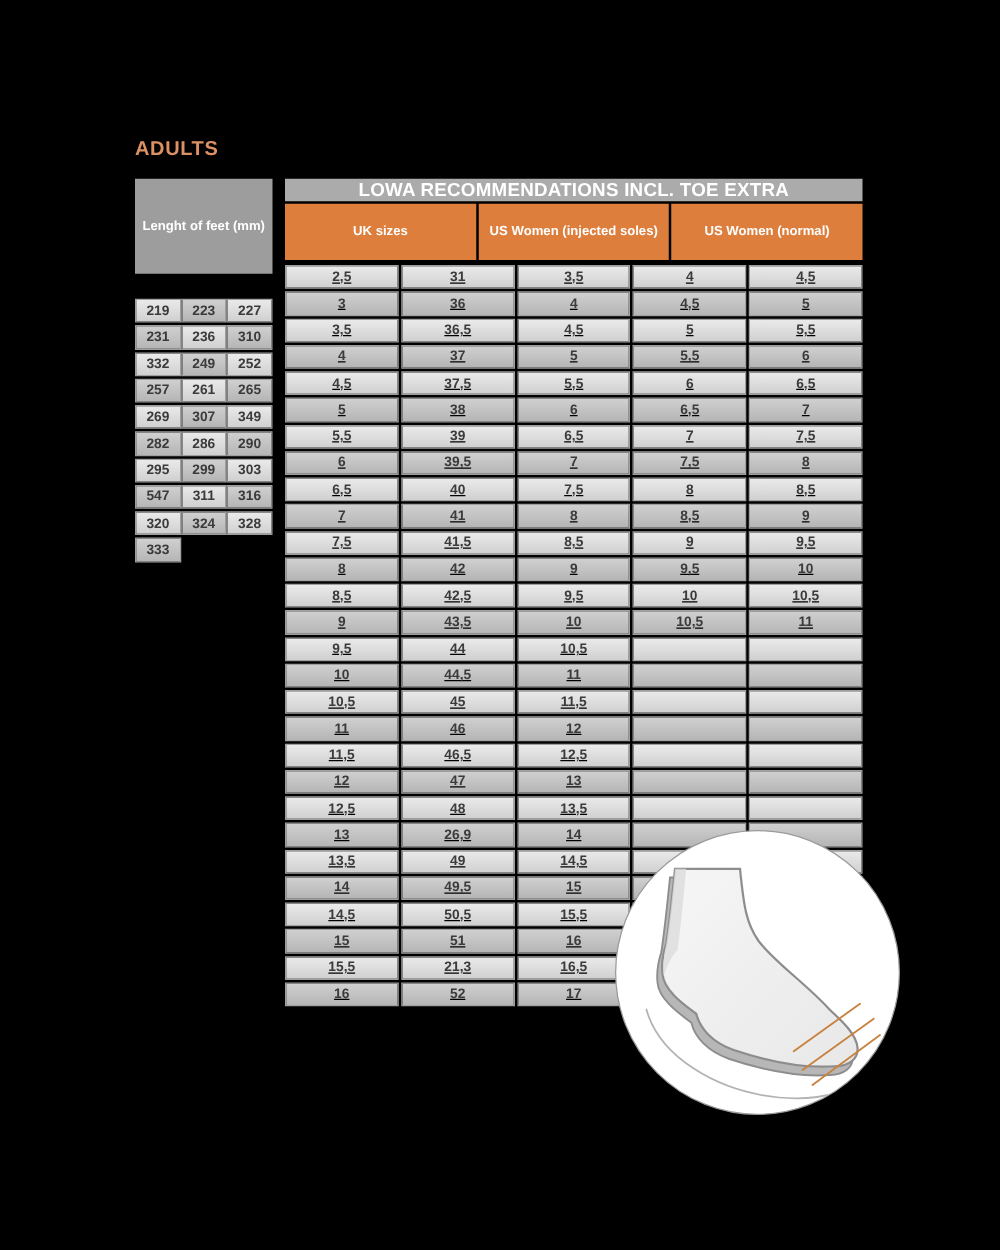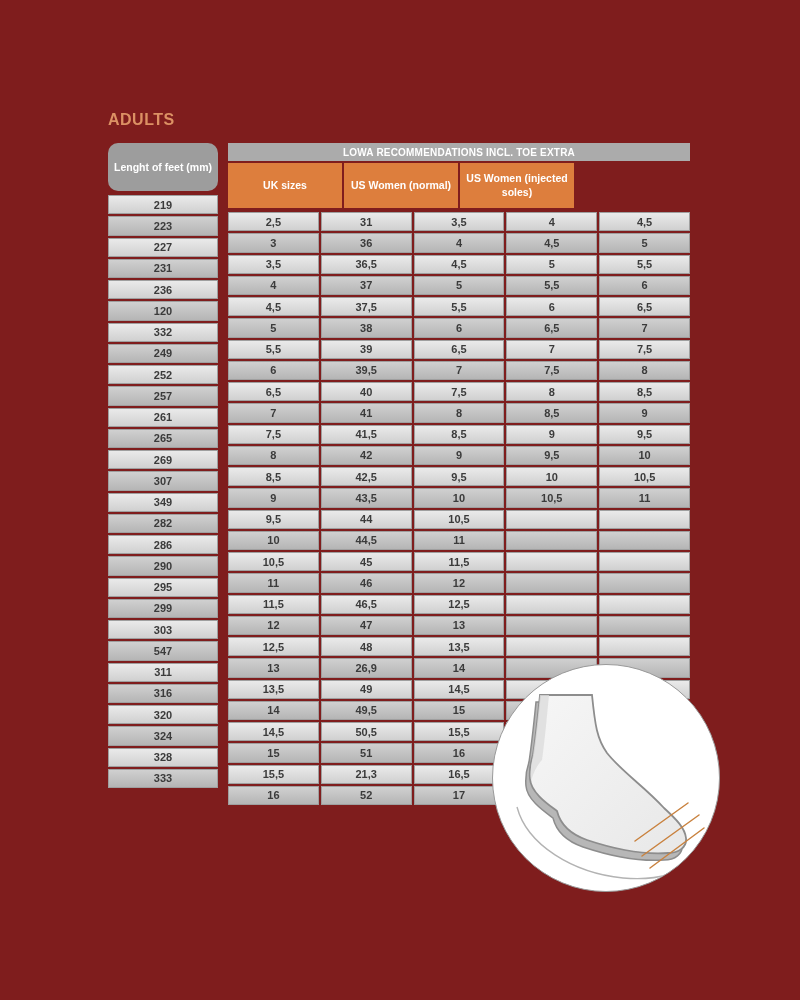--- a/index.html
+++ b/index.html
@@ -1,62 +1,62 @@
 <!DOCTYPE html>
 <html><head>
 <meta charset="utf-8">
 <style>
   html,body{margin:0;padding:0;background:#fff;}
   .page{
     position:relative;
     width:800px;height:1000px;
-    background:#7f1d1d;
+    background:#000000;
     font-family:"Liberation Sans", sans-serif;
     overflow:hidden;
   }
   .page-title{
     position:absolute;left:108px;top:111px;
     font-size:16px;font-weight:bold;
     letter-spacing:.5px;
     color:#dc9164;
   }
   
   .length-col{position:absolute;left:108px;top:143px;width:110px;}
   .length-header{
-    height:48px;background:#9d9d9d;color:#fff;
+    height:76px;background:#9d9d9d;color:#fff;
     display:flex;align-items:center;justify-content:center;
     font-size:10.5px;font-weight:bold;text-align:center;
-    box-sizing:border-box;padding:0 6px;border-radius:10px;
+    box-sizing:border-box;padding:0 6px;
   }
   .length-rows{
-    margin-top:4px;
-    display:grid;grid-template-columns:1fr;
+    margin-top:20px;
+    display:grid;grid-template-columns:1fr 1fr 1fr;
     grid-auto-rows:19.25px;row-gap:2px;
   }
   
   .reco{position:absolute;left:228px;top:143px;width:462px;}
   .reco-topbar{
     height:18px;background:#ababab;color:#fff;
     display:flex;align-items:center;justify-content:center;
-    font-size:10px;font-weight:bold;letter-spacing:.2px;
+    font-size:15px;font-weight:bold;letter-spacing:.2px;
   }
   .reco-headers{
     margin-top:2px;height:45px;
-    display:grid;grid-template-columns:repeat(4,1fr);column-gap:2px;
+    display:grid;grid-template-columns:repeat(3,1fr);column-gap:2px;
   }
   .reco-headers .hcell{
     background:#dd7e3d;color:#fff;
     display:flex;align-items:center;justify-content:center;
     text-align:center;font-size:10.5px;font-weight:bold;line-height:1.25;
     box-sizing:border-box;padding:0 5px;
   }
   .size-grid{
     margin-top:4px;
     display:grid;grid-template-columns:repeat(5,1fr);
-    grid-auto-rows:19.25px;gap:2px;
+    grid-auto-rows:19.25px;gap:2px;text-decoration:underline;
   }
   .cell{
     box-sizing:border-box;
     border:1px solid #9f9f9f;
     display:flex;align-items:center;justify-content:center;
     font-size:11px;font-weight:bold;color:#3b3b3b;
   }
   .row-light{background:linear-gradient(#eaeaea,#d0d0d0);}
   .row-dark{background:linear-gradient(#d0d0d0,#b5b5b5);}
   
@@ -76,21 +76,21 @@
   <div class="page-title">ADULTS</div>
 
   <div class="length-col">
     <div class="length-header">Lenght of feet (mm)</div>
     <div class="length-rows">
         <div class="cell row-light">219</div>
         <div class="cell row-dark">223</div>
         <div class="cell row-light">227</div>
         <div class="cell row-dark">231</div>
         <div class="cell row-light">236</div>
-        <div class="cell row-dark">120</div>
+        <div class="cell row-dark">310</div>
         <div class="cell row-light">332</div>
         <div class="cell row-dark">249</div>
         <div class="cell row-light">252</div>
         <div class="cell row-dark">257</div>
         <div class="cell row-light">261</div>
         <div class="cell row-dark">265</div>
         <div class="cell row-light">269</div>
         <div class="cell row-dark">307</div>
         <div class="cell row-light">349</div>
         <div class="cell row-dark">282</div>
@@ -106,22 +106,22 @@
         <div class="cell row-dark">324</div>
         <div class="cell row-light">328</div>
         <div class="cell row-dark">333</div>
       </div>
   </div>
 
   <div class="reco">
     <div class="reco-topbar">LOWA RECOMMENDATIONS INCL. TOE EXTRA</div>
     <div class="reco-headers">
       <div class="hcell">UK sizes</div>
+      <div class="hcell">US Women (injected soles)</div>
       <div class="hcell">US Women (normal)</div>
-      <div class="hcell">US Women (injected soles)</div>
     </div>
     <div class="size-grid">
         <div class="cell row-light">2,5</div>
         <div class="cell row-light">31</div>
         <div class="cell row-light">3,5</div>
         <div class="cell row-light">4</div>
         <div class="cell row-light">4,5</div>
         <div class="cell row-dark">3</div>
         <div class="cell row-dark">36</div>
         <div class="cell row-dark">4</div>

